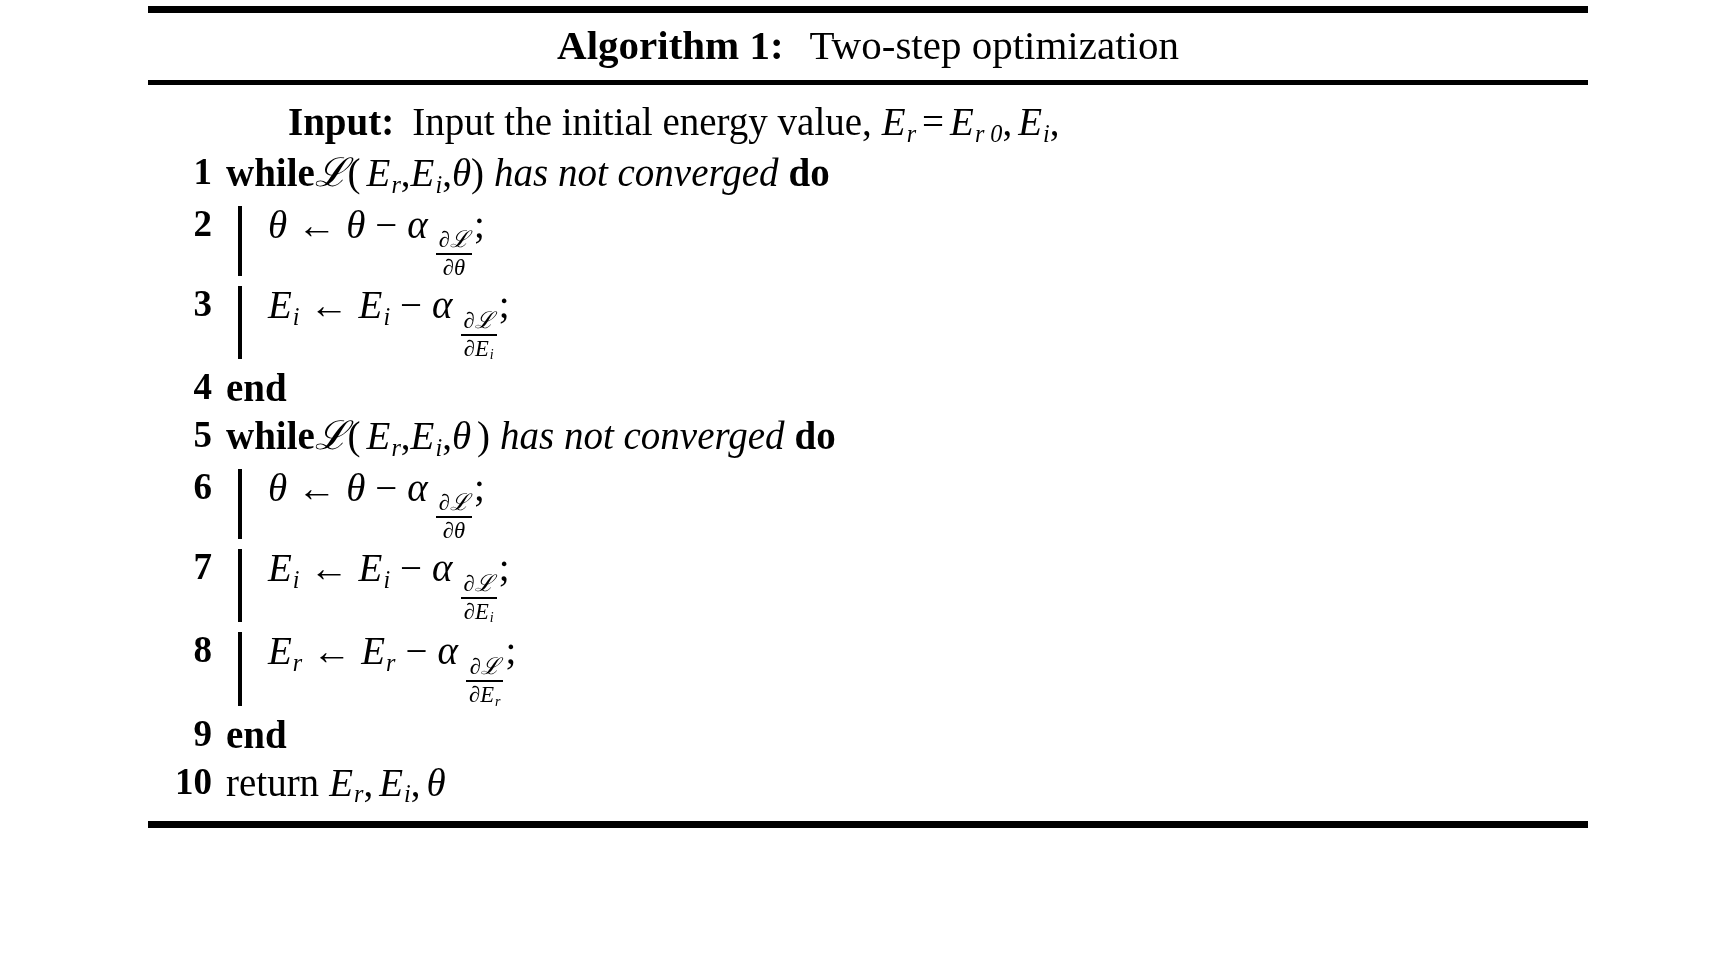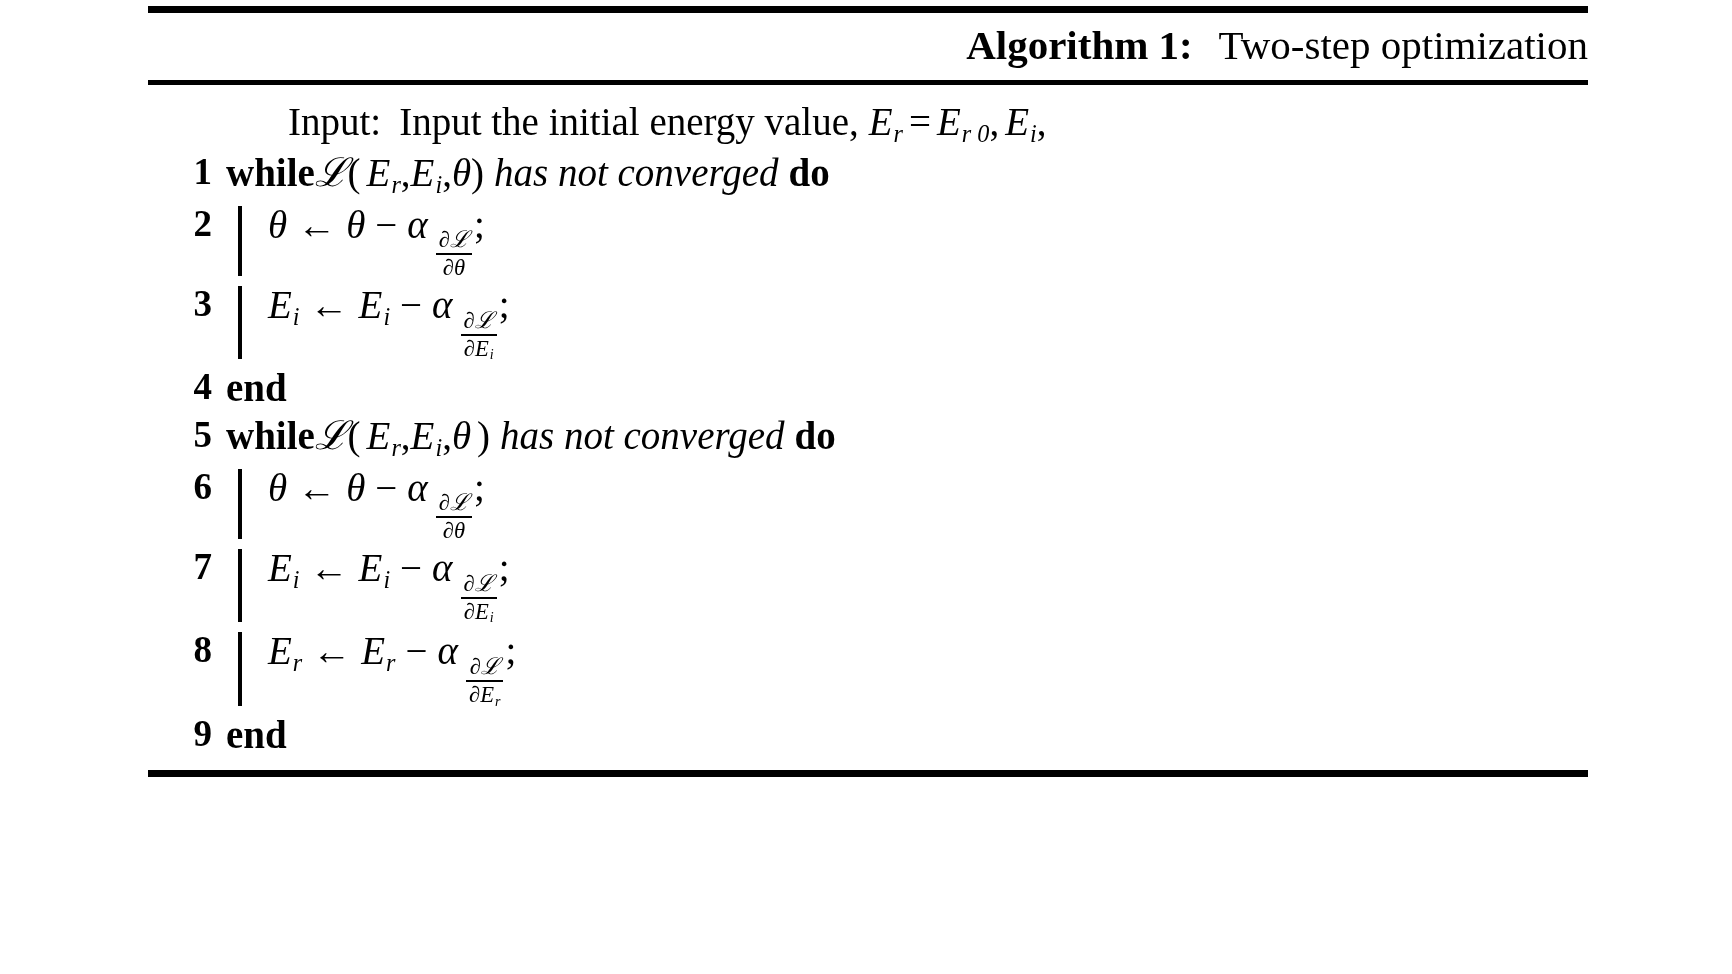--- a/index.html
+++ b/index.html
@@ -26,21 +26,21 @@
     border-top: 7px solid #000;
   }
   .rule-mid {
     border-top: 5px solid #000;
   }
   .rule-bottom {
     border-top: 7px solid #000;
   }
 
   .caption {
-    text-align: right;
+    text-align: center;
     font-size: 41px;
     line-height: 1.0;
     padding: 12px 0 14px 0;
     white-space: nowrap;
   }
   .caption .lbl {
     font-weight: bold;
   }
 
   .body-block {
@@ -71,21 +71,21 @@
   }
 
   .bar {
     width: 4px;
     background: #000;
     align-self: stretch;
     margin: 4px 26px 4px 12px;
   }
 
   .indent-input-label {
-    font-weight: normal;
+    font-weight: bold;
     margin-right: 18px;
   }
   .input-line1 { padding-left: 62px; }
   .input-line2 { padding-left: 290px; }
 
   .kw { font-weight: bold; }
   .it { font-style: italic; text-align: right; }
   .mi { font-style: italic; }
 
   .sub {
@@ -225,18 +225,24 @@
       </div>
     </div>
 
     <div class="line">
       <div class="num">9</div>
       <div class="content">
         <span class="kw">end</span>
       </div>
     </div>
 
+    <div class="line">
+      <div class="num">10</div>
+      <div class="content">
+        <span>return</span><span class="sp"></span><span class="mi">E</span><span class="sub">r</span><span>,</span><span class="sp-s"></span><span class="mi">E</span><span class="sub">i</span><span>,</span><span class="sp-s"></span><span class="mi">θ</span>
+      </div>
+    </div>
 
   </div>
 
   <div class="rule-bottom"></div>
 
 </div>
 
 </body></html>

